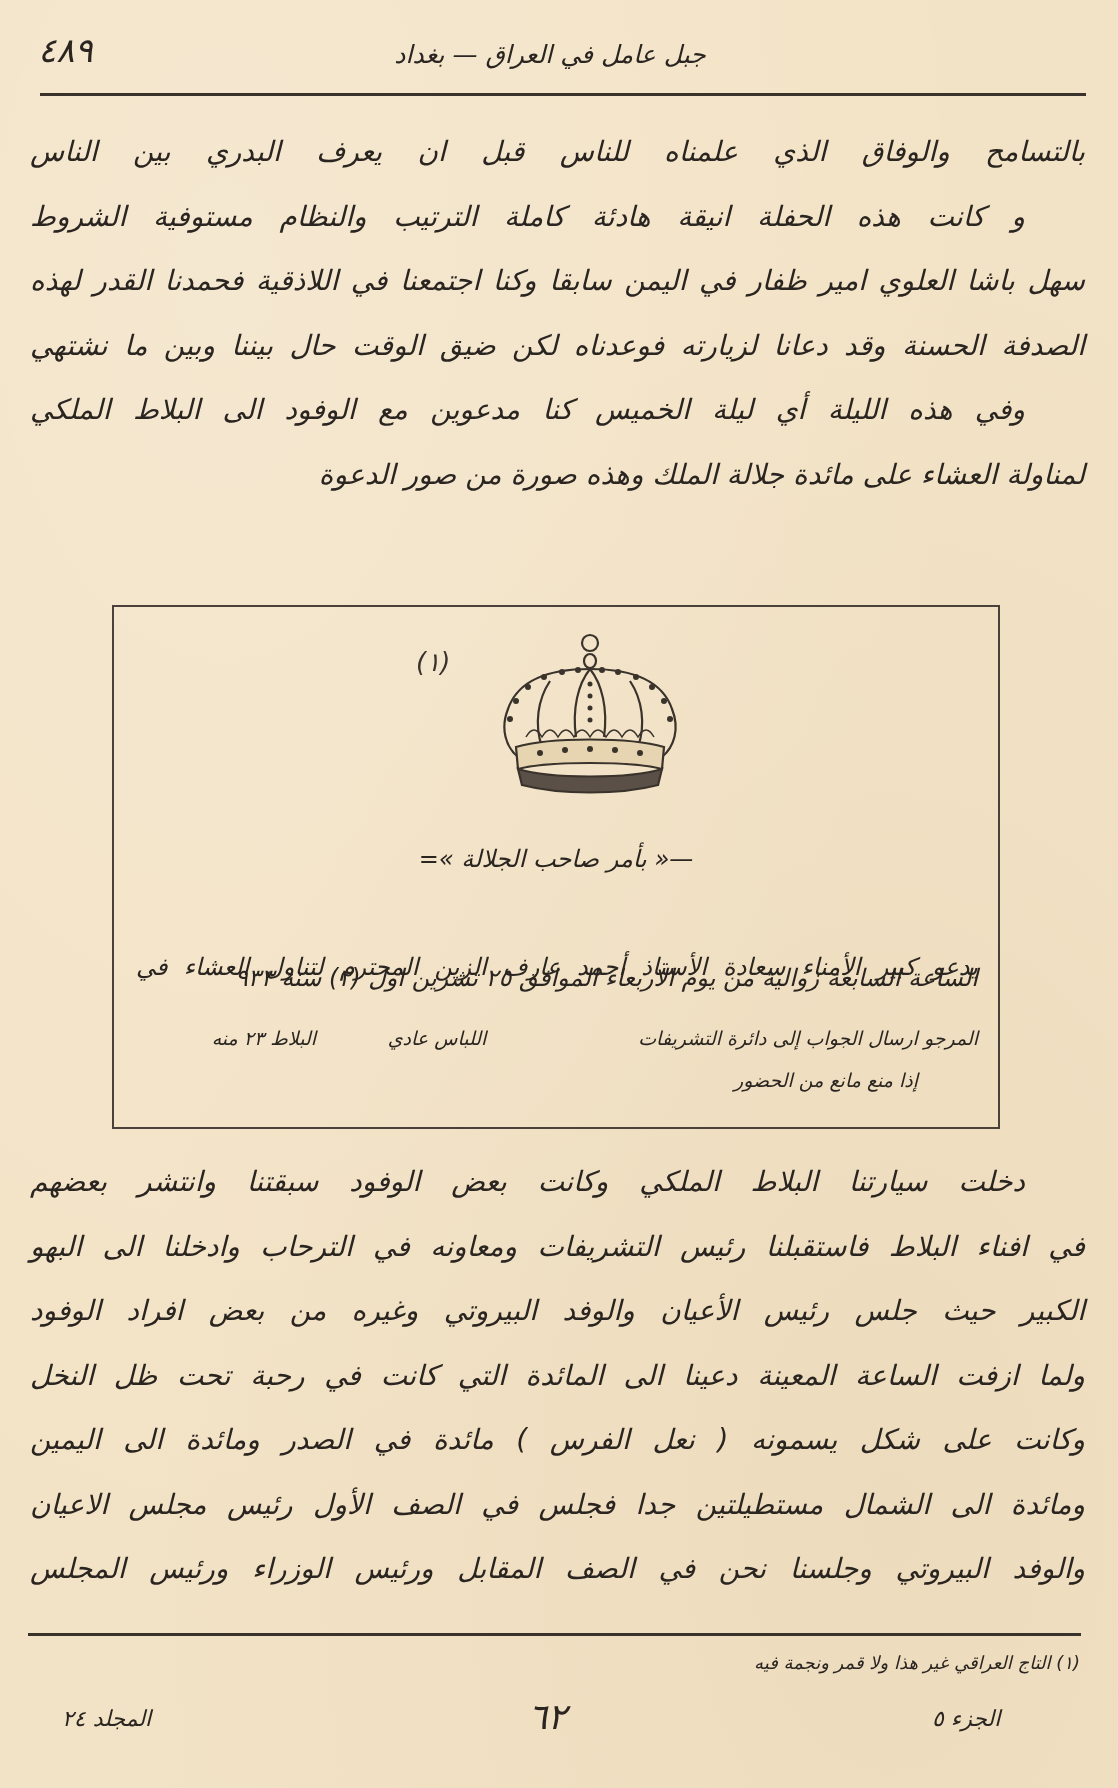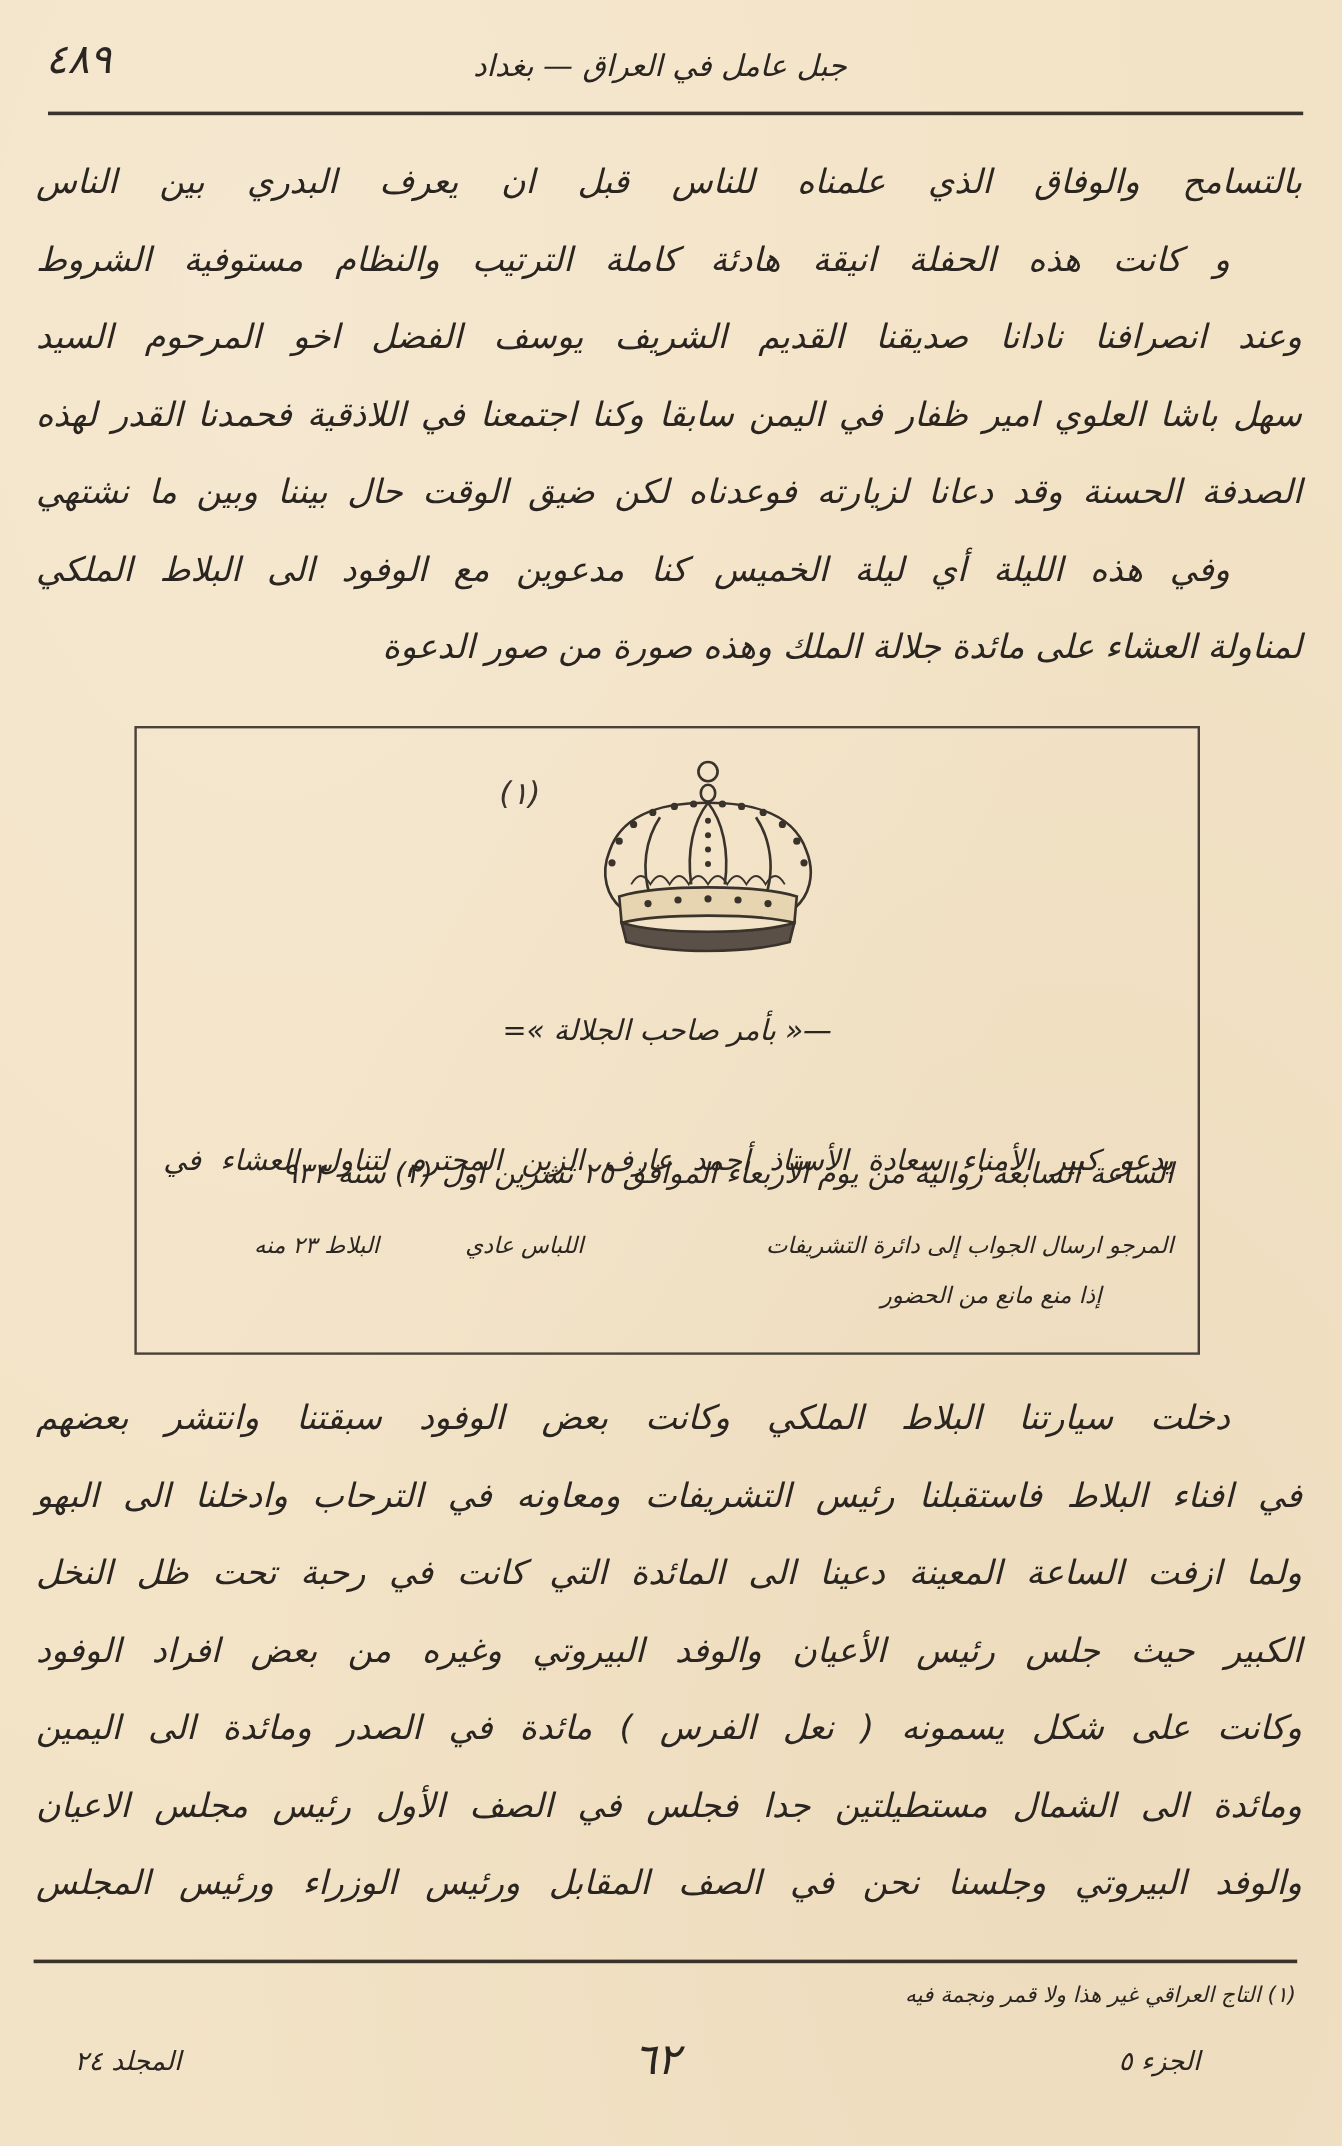--- a/index.html
+++ b/index.html
@@ -161,21 +161,20 @@
 
 <div class="page">
 
   <div class="header-page-num">٤٨٩</div>
   <div class="header-title">جبل عامل في العراق — بغداد</div>
   <div class="rule header"></div>
 
   <div class="body-lines block-1">
     <div class="line">بالتسامح والوفاق الذي علمناه للناس قبل ان يعرف البدري بين الناس</div>
     <div class="line indent">و كانت هذه الحفلة انيقة هادئة كاملة الترتيب والنظام مستوفية الشروط</div>
-    <div class="line">وعند انصرافنا نادانا صديقنا القديم الشريف يوسف الفضل اخو المرحوم السيد</div>
     <div class="line">سهل باشا العلوي امير ظفار في اليمن سابقا وكنا اجتمعنا في اللاذقية فحمدنا القدر لهذه</div>
     <div class="line">الصدفة الحسنة وقد دعانا لزيارته فوعدناه لكن ضيق الوقت حال بيننا وبين ما نشتهي</div>
     <div class="line indent">وفي هذه الليلة أي ليلة الخميس كنا مدعوين مع الوفود الى البلاط الملكي</div>
     <div class="line short">لمناولة العشاء على مائدة جلالة الملك وهذه صورة من صور الدعوة</div>
   </div>
 
   <div class="invite">
     <div class="invite-num">(١)</div>
     <svg class="crown" viewBox="0 0 200 165" xmlns="http://www.w3.org/2000/svg">
       <g fill="none" stroke="#3a332c" stroke-width="2.2">
@@ -228,22 +227,22 @@
       <span class="r1">المرجو ارسال الجواب إلى دائرة التشريفات</span>
       <span class="r2">اللباس عادي</span>
       <span class="r3">البلاط ٢٣ منه</span>
     </div>
     <div class="invite-text l4">إذا منع مانع من الحضور</div>
   </div>
 
   <div class="body-lines block-2">
     <div class="line indent">دخلت سيارتنا البلاط الملكي وكانت بعض الوفود سبقتنا وانتشر بعضهم</div>
     <div class="line">في افناء البلاط فاستقبلنا رئيس التشريفات ومعاونه في الترحاب وادخلنا الى البهو</div>
+    <div class="line">الكبير حيث جلس رئيس الأعيان والوفد البيروتي وغيره من بعض افراد الوفود</div>
     <div class="line">ولما ازفت الساعة المعينة دعينا الى المائدة التي كانت في رحبة تحت ظل النخل</div>
-    <div class="line">الكبير حيث جلس رئيس الأعيان والوفد البيروتي وغيره من بعض افراد الوفود</div>
     <div class="line">وكانت على شكل يسمونه ( نعل الفرس ) مائدة في الصدر ومائدة الى اليمين</div>
     <div class="line">ومائدة الى الشمال مستطيلتين جدا فجلس في الصف الأول رئيس مجلس الاعيان</div>
     <div class="line">والوفد البيروتي وجلسنا نحن في الصف المقابل ورئيس الوزراء ورئيس المجلس</div>
   </div>
 
   <div class="rule footnote"></div>
   <div class="footnote">
     <span>(١) التاج العراقي غير هذا ولا قمر ونجمة فيه</span>
   </div>
 

